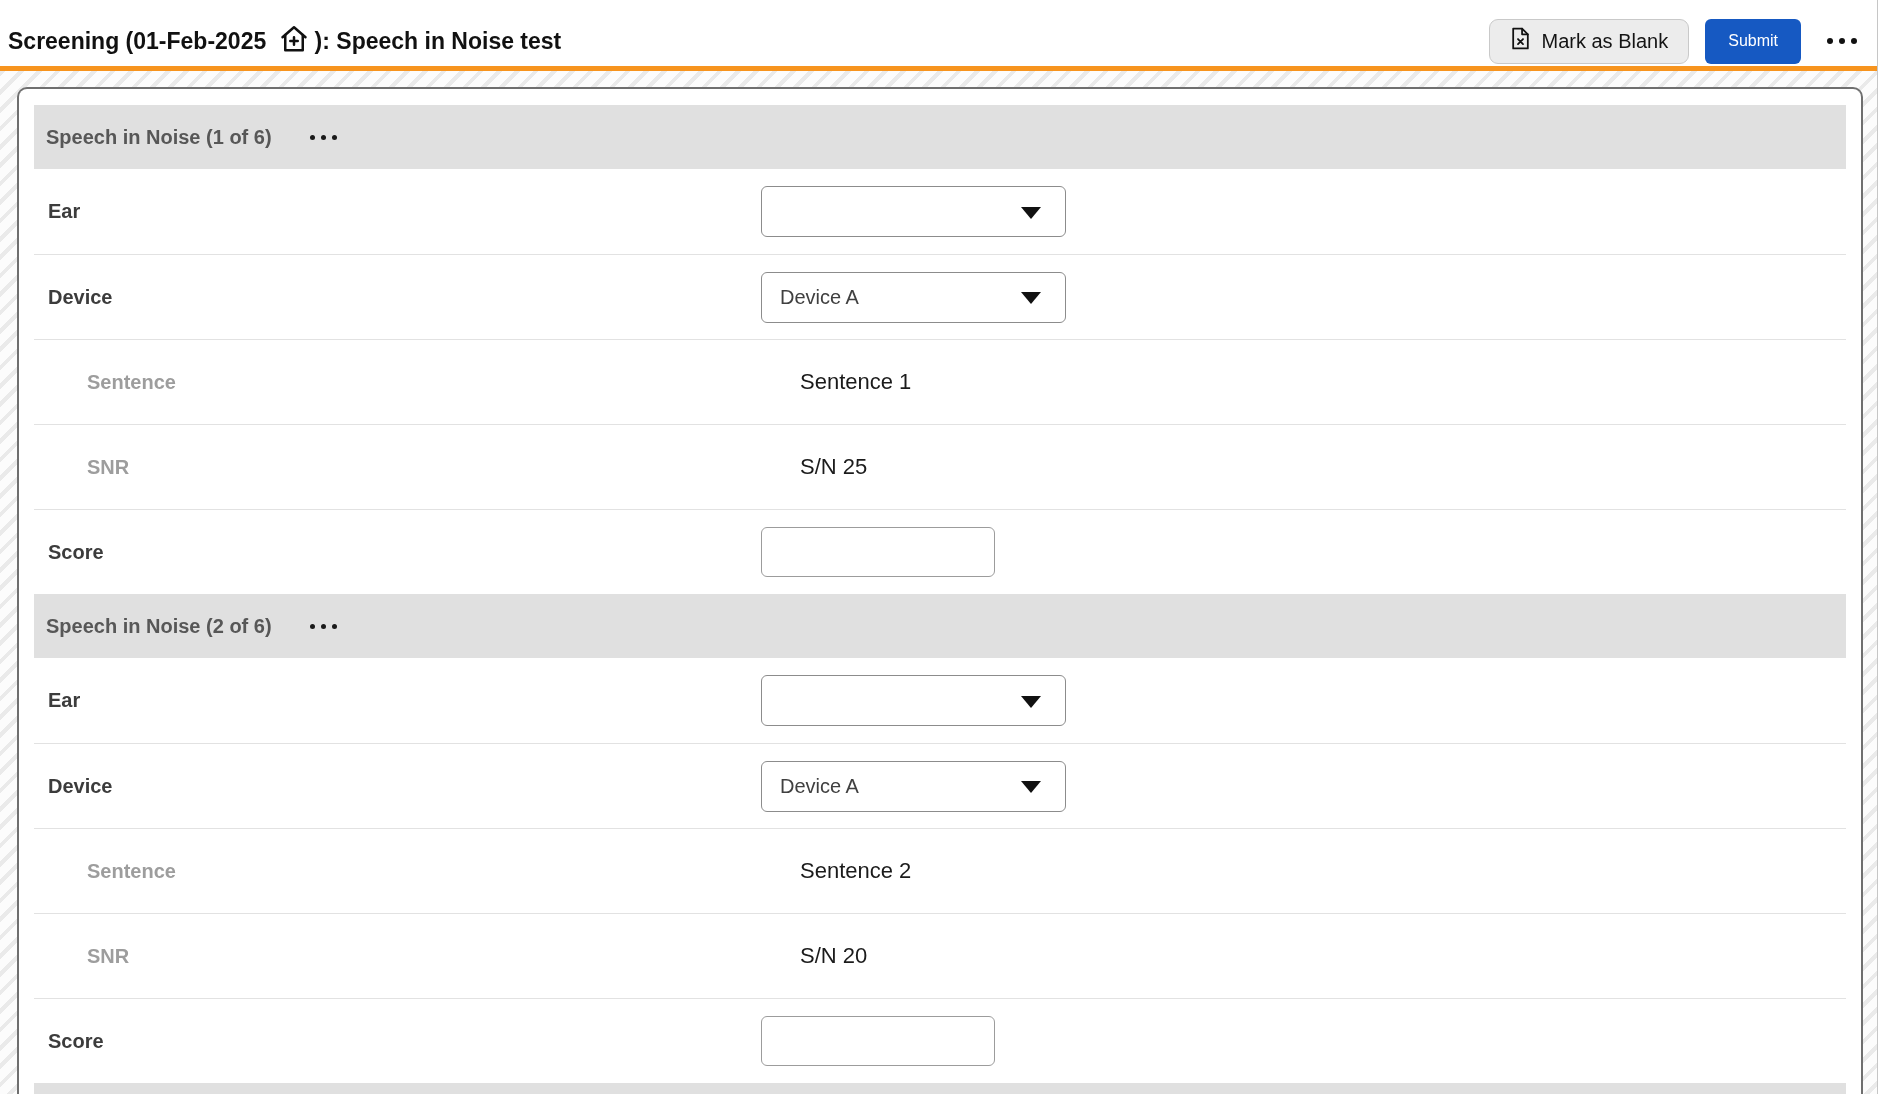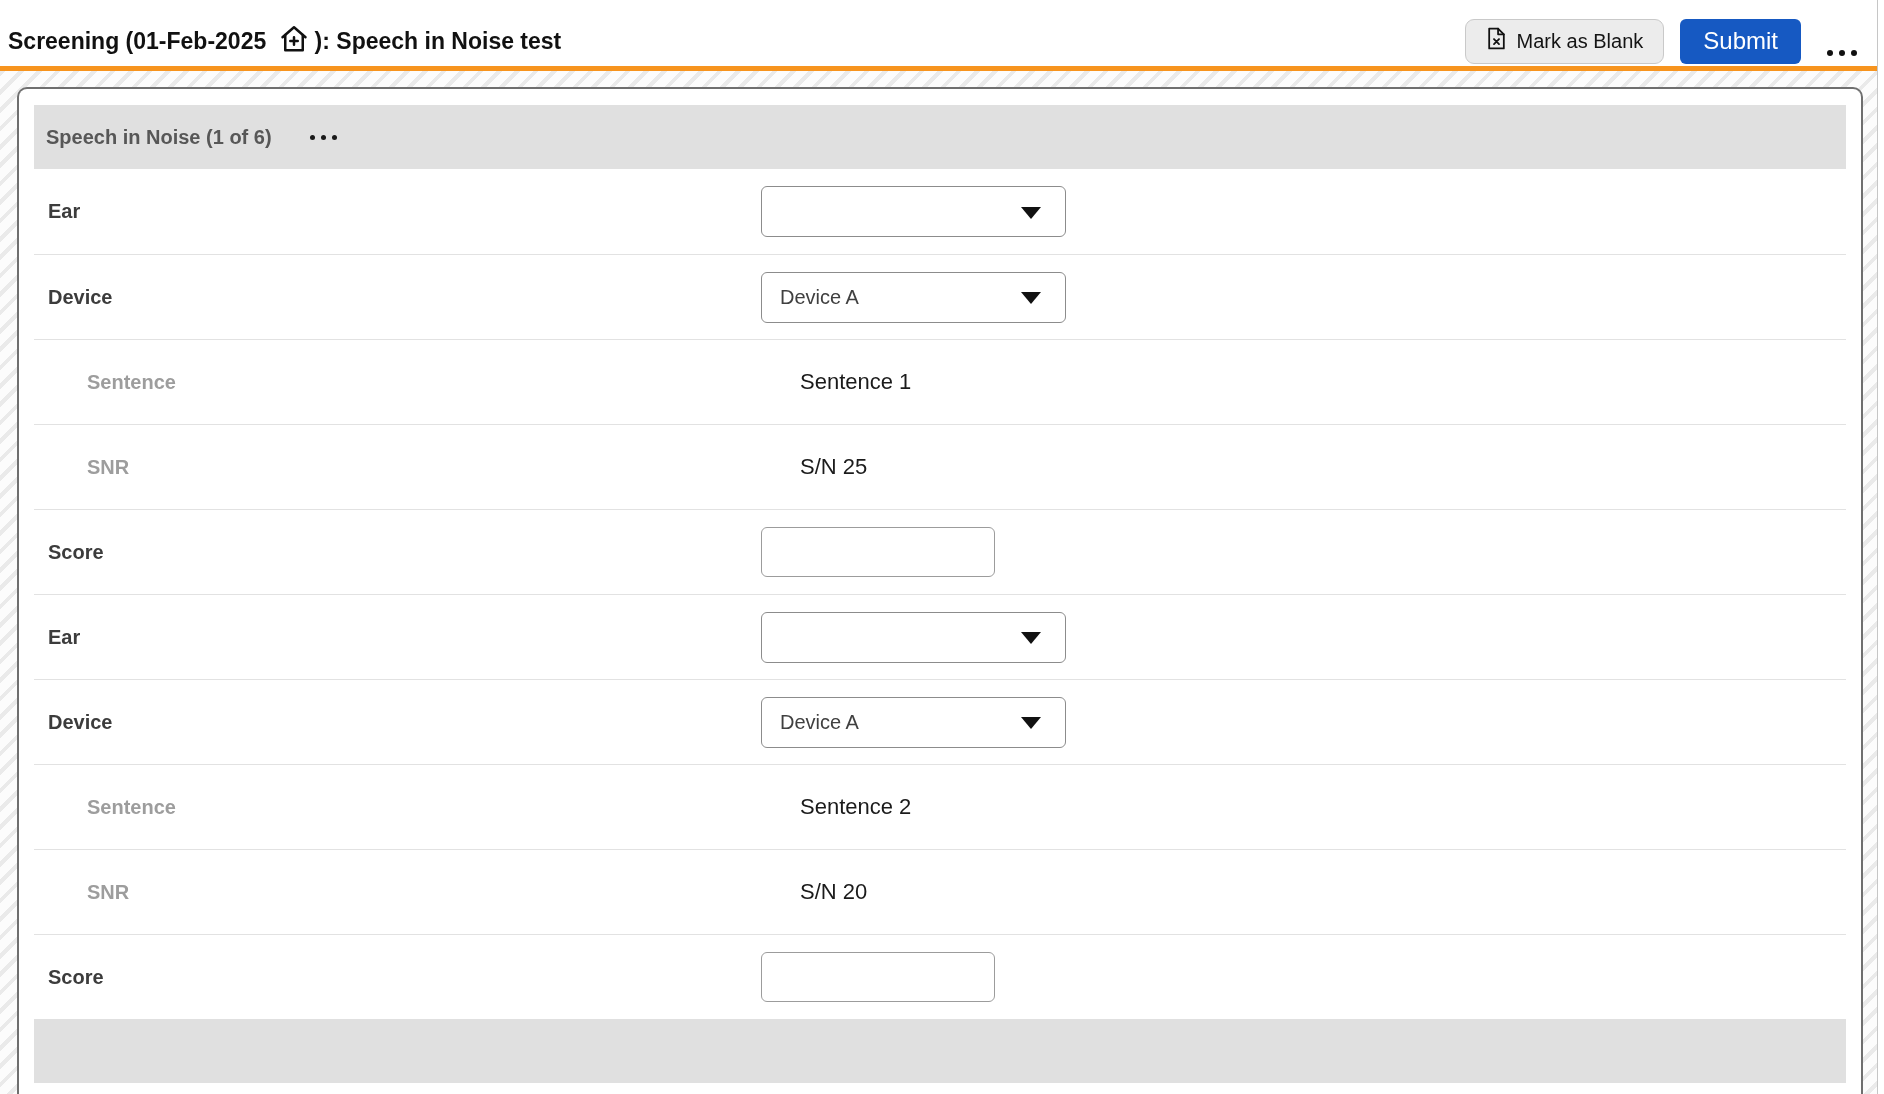--- a/index.html
+++ b/index.html
@@ -17,34 +17,34 @@
     width: 1877px; height: 82px;
     background: #ffffff;
     display: flex; align-items: center; justify-content: space-between;
     padding: 0 14px 0 8px;
   }
   .page-title {
     font-size: 23px; font-weight: 700; color: #111111;
     display: flex; align-items: center; gap: 4px; white-space: pre;
   }
   .page-title svg { margin: 0 2px; position: relative; top: 1px; }
-  .topbar-actions { display: flex; align-items: flex-end; gap: 16px; padding-left: 44px; }
+  .topbar-actions { display: flex; align-items: center; gap: 16px; padding-left: 44px; }
   .btn-blank {
     display: flex; align-items: center; gap: 10px;
     height: 45px; padding: 0 20px;
     background: #ececec;
     border: 1px solid #c9c9c9; border-radius: 9px;
     font-size: 20px; color: #141414; cursor: pointer;
     font-family: inherit;
   }
   .btn-submit {
     height: 45px; padding: 0 23px;
     background: #1659c2; color: #ffffff;
     border: none; border-radius: 6px;
-    font-size: 24px; font-weight: 500; cursor: pointer;
+    font-size: 16px; font-weight: 500; cursor: pointer;
     font-family: inherit;
   }
   .menu-dots {
     display: flex; align-items: center; gap: 6px;
     padding: 8px 6px; margin-left: 4px;
     background: none; border: none; cursor: pointer;
   }
   .menu-dots i {
     width: 6px; height: 6px; border-radius: 50%; background: #111111; display: block;
   }
@@ -214,20 +214,28 @@
       <div class="form-row">
         <span class="row-label dim">SNR</span>
         <span class="row-value">S/N 25</span>
       </div>
 
       <div class="form-row">
         <span class="row-label">Score</span>
         <input type="text" class="score-input" value="" style="">
       </div>
 
+      <div class="section-header">
+        <span class="section-title">Speech in Noise (2 of 6)</span>
+        <button class="section-menu">
+            <i></i>
+            <i></i>
+            <i></i>
+          </button>
+      </div>
 
       <div class="form-row">
         <span class="row-label">Ear</span>
         <div class="select-box">
           <span></span>
           <span class="caret"></span>
         </div>
       </div>
 
       <div class="form-row">

